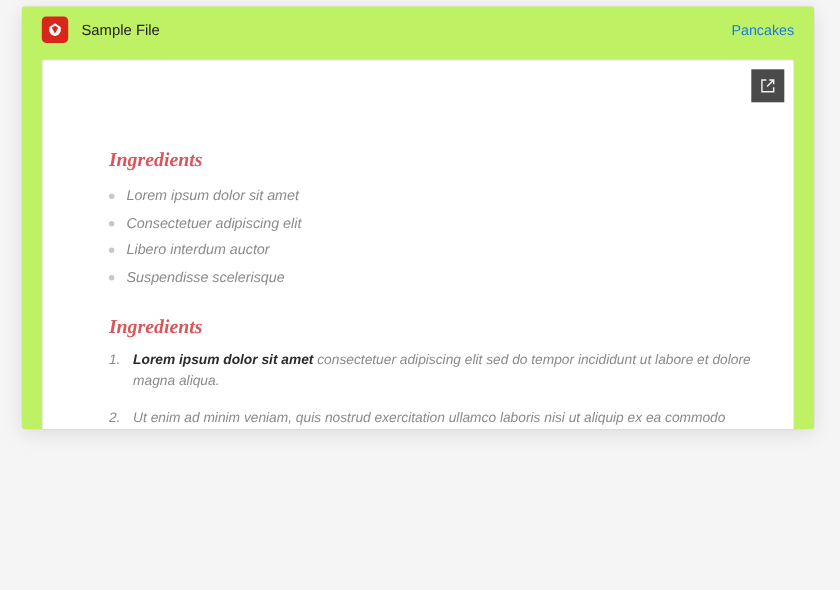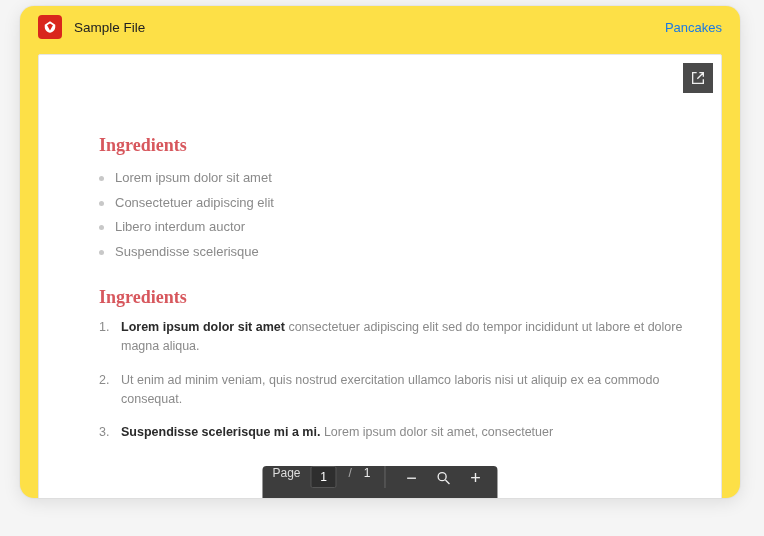--- a/index.html
+++ b/index.html
@@ -1,22 +1,22 @@
 <!DOCTYPE html>
 <html><head>
 <meta charset="utf-8">
 <style>
   * { box-sizing: border-box; margin: 0; padding: 0; }
   html, body { width: 764px; height: 536px; font-family: -apple-system, BlinkMacSystemFont, "Segoe UI", Helvetica, Arial, sans-serif; background: #f5f5f5; }
   .card {
     position: absolute;
     left: 20px; top: 6px;
-    width: 720px; height: 492px;
-    background: #fde047;
-    border-radius: 14px;
+    width: 720px; height: 384px;
+    background: #bef264;
+    border-radius: 3px;
     box-shadow: 0 4px 18px rgba(0,0,0,0.10), 0 0 0 1px rgba(0,0,0,0.03);
     overflow: hidden;
   }
   .header {
     height: 42px;
     display: flex;
     align-items: center;
     padding: 0 18px;
   }
   .pdf-icon {
@@ -88,21 +88,21 @@
     box-shadow: 0 4px 10px rgba(0,0,0,0.3);
   }
   .jar {
     position:absolute; width: 56px; height: 56px; border-radius: 50%;
     background: radial-gradient(circle at 40% 35%, #d9453a 0%, #a52c21 80%);
     left: 8px; top: 78px;
     box-shadow: 0 3px 8px rgba(0,0,0,0.3);
   }
   .berry { position:absolute; border-radius: 50% 50% 50% 50% / 55% 55% 45% 45%; background: radial-gradient(circle at 35% 30%, #e84c44 0%, #b4221a 80%); box-shadow: inset -2px -3px 4px rgba(0,0,0,0.25); }
   .berry::after { content:""; position:absolute; width: 40%; height: 28%; background:#3b6b2e; border-radius: 40% 40% 50% 50%; top:-10%; left:30%; }
-  .right-col { flex: 1; padding-top: 2px; }
+  .right-col { flex: 1; padding-top: 2px; font-style: italic; }
   .section-h {
     font-family: Georgia, "Times New Roman", serif;
     font-weight: 700;
     font-size: 18px;
     color: #d7575d;
     margin-bottom: 10px;
   }
   .ingredients { list-style: none; margin-bottom: 22px; }
   .ingredients li {
     font-size: 13px; color: #8a8a8a; line-height: 1.9;

